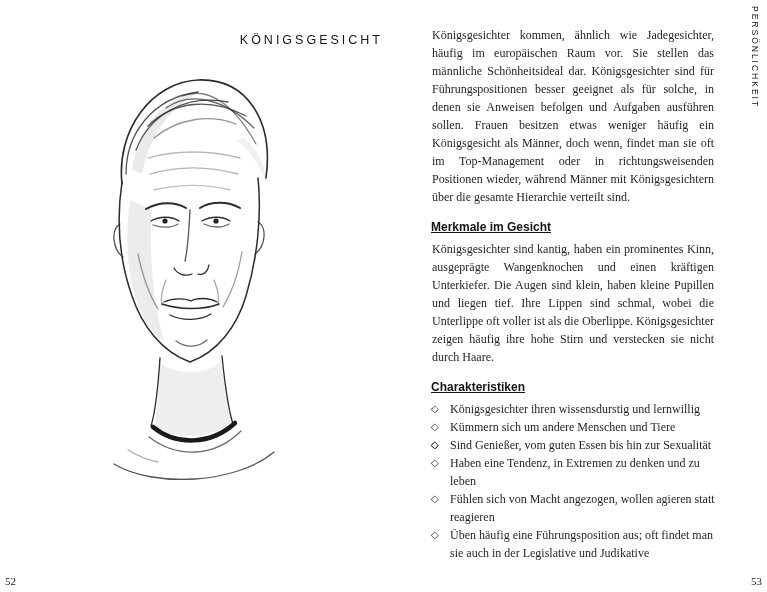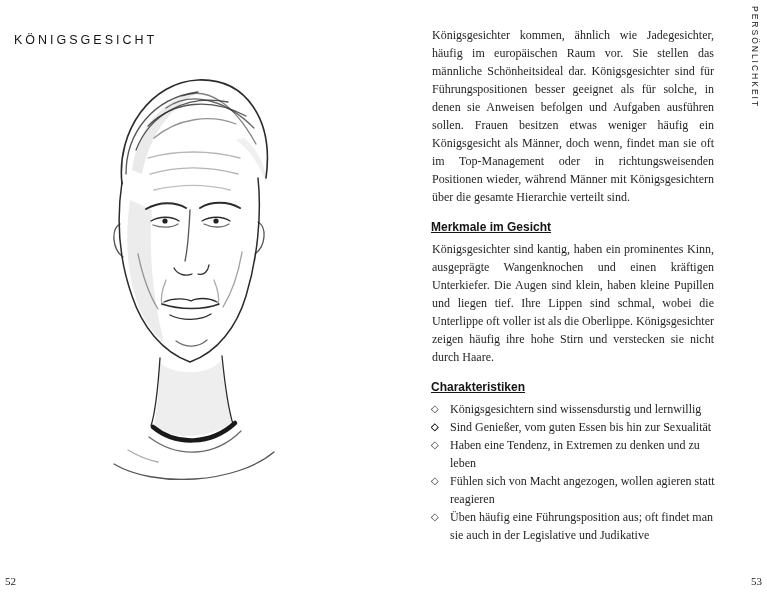--- a/index.html
+++ b/index.html
@@ -11,22 +11,22 @@
     overflow: hidden;
     color: #1b1b1b;
     font-family: "Liberation Serif", serif;
   }
   .page { position: absolute; top: 0; height: 592px; }
   .left-page  { left: 0;   width: 383px; }
   .right-page { left: 383px; width: 384px; }
 
   .chapter-title {
     position: absolute;
-    top: 33px; left: 14px; width: 100%;
-    text-align: left;
+    top: 33px; left: 0; width: 100%;
+    text-align: right;
     font-family: "Liberation Sans", sans-serif;
     font-size: 12.5px;
     letter-spacing: 3px;
     color: #161616;
   }
   .illustration {
     position: absolute;
     left: 58px; top: 58px;
     width: 270px; height: 430px;
   }
@@ -166,22 +166,22 @@
     <div class="vertical-label">PERSÖNLICHKEIT</div>
 
     <div class="text-col">
       <p class="body-text">Königsgesichter kommen, ähnlich wie Jadegesichter, häufig im europäischen Raum vor. Sie stellen das männliche Schönheitsideal dar. Königsgesichter sind für Führungspositionen besser geeignet als für solche, in denen sie Anweisen befolgen und Aufgaben ausführen sollen. Frauen besitzen etwas weniger häufig ein Königsgesicht als Männer, doch wenn, findet man sie oft im Top-Management oder in richtungsweisenden Positionen wieder, während Männer mit Königsgesichtern über die gesamte Hierarchie verteilt sind.</p>
 
       <h3 class="subhead">Merkmale im Gesicht</h3>
       <p class="body-text">Königsgesichter sind kantig, haben ein prominentes Kinn, ausgeprägte Wangenknochen und einen kräftigen Unterkiefer. Die Augen sind klein, haben kleine Pupillen und liegen tief. Ihre Lippen sind schmal, wobei die Unterlippe oft voller ist als die Oberlippe. Königsgesichter zeigen häufig ihre hohe Stirn und verstecken sie nicht durch Haare.</p>
 
       <h3 class="subhead">Charakteristiken</h3>
       <ul class="bullet-list">
-        <li><span class="diamond">◇</span><span>Königsgesichtern sind wissensdurstig und lernwillig</span></li>
-        <li><span class="diamond">◇</span></li>
+        <li><span class="diamond">◇</span><span>Königsgesichter ihren wissensdurstig und lernwillig</span></li>
+        <li><span class="diamond">◇</span><span>Kümmern sich um andere Menschen und Tiere</span></li>
         <li><span class="diamond">◇</span></li>
         <li><span class="diamond">◇</span><span>Sind Genießer, vom guten Essen bis hin zur Sexualität</span></li>
         <li><span class="diamond">◇</span><span>Haben eine Tendenz, in Extremen zu denken und zu leben</span></li>
         <li><span class="diamond">◇</span><span>Fühlen sich von Macht angezogen, wollen agieren statt reagieren</span></li>
         <li><span class="diamond">◇</span><span>Üben häufig eine Führungsposition aus; oft findet man sie auch in der Legislative und Judikative</span></li>
       </ul>
 
     </div>
 
     <div class="folio folio-right">53</div>

